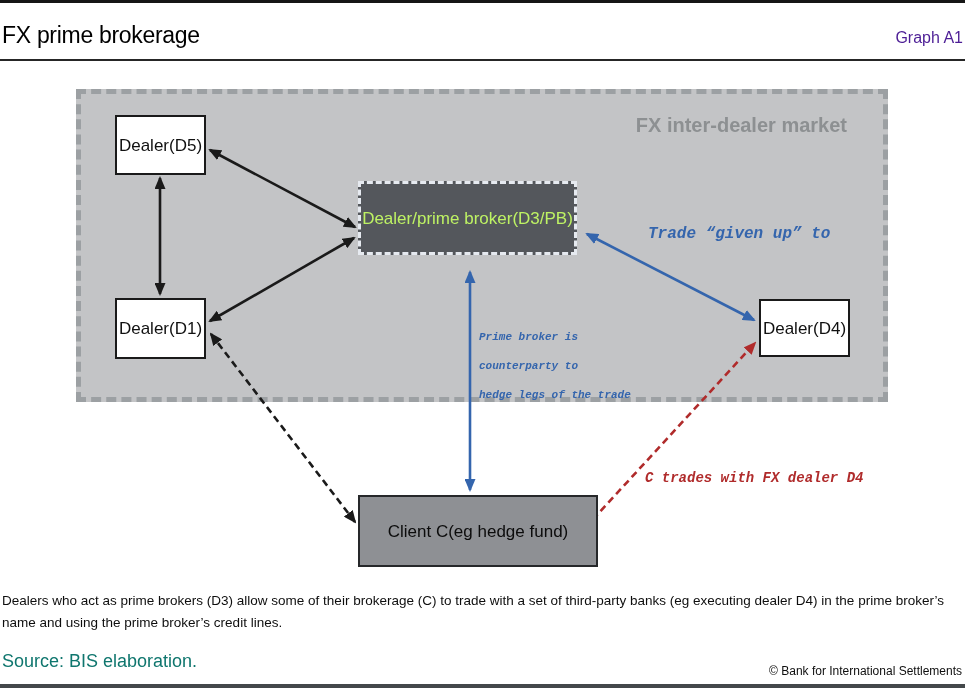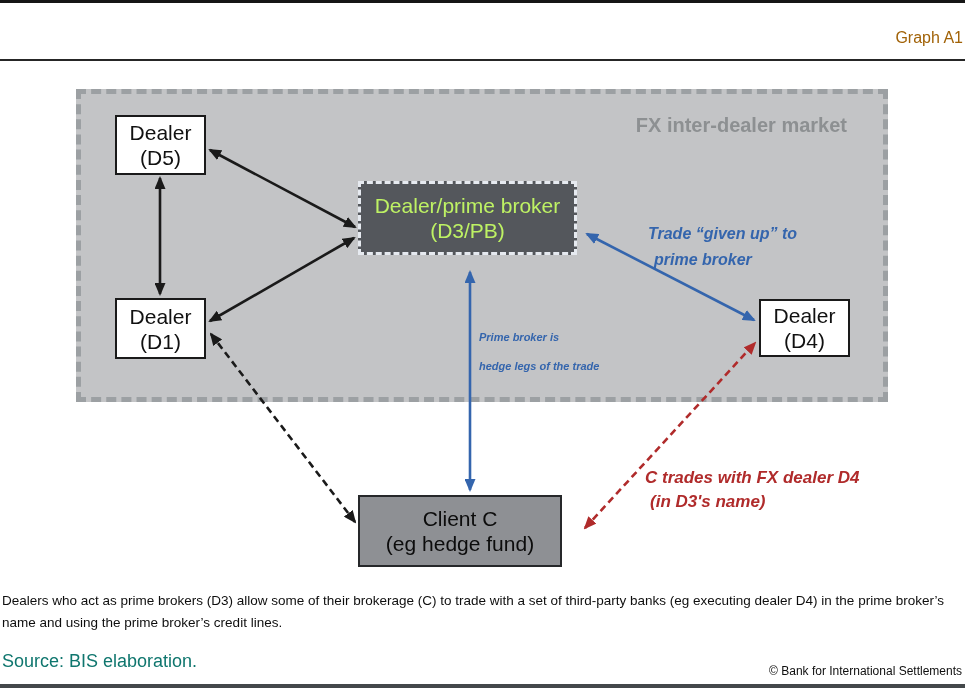--- a/index.html
+++ b/index.html
@@ -3,77 +3,78 @@
 <meta charset="utf-8">
 <style>
   html,body { margin:0; padding:0; background:#fff; }
   .page {
     position:relative; width:965px; height:689px; background:#ffffff;
     font-family:"Liberation Sans", sans-serif; overflow:hidden; color:#111;
   }
   
   .topbar { position:absolute; left:0; top:0; width:965px; height:3px; background:#161616; }
   .title { position:absolute; left:2px; top:22px; font-size:23px; letter-spacing:-0.3px; color:#000; }
-  .graph-label { position:absolute; right:2px; top:29px; font-size:16px; color:#a16207; }
+  .graph-label { position:absolute; right:2px; top:29px; font-size:16px; color:#4c1d95; }
   .header-rule { position:absolute; left:0; top:59px; width:965px; height:2px; background:#262626; }
 
   
   .market-box {
     position:absolute; left:76px; top:89px; width:812px; height:313px;
     box-sizing:border-box; background:var(--market-fill);
     border:5px dashed var(--market-border);
   }
   .market-label {
     position:absolute; right:36px; top:20px;
     font-size:20px; font-weight:bold; color:var(--market-label);
   }
 
   
   .arrow-layer { position:absolute; left:0; top:0; width:965px; height:689px; pointer-events:none; }
 
   
   .node {
     position:absolute; box-sizing:border-box;
-    display:flex; flex-direction:column; align-items:center; justify-content:center;
-    text-align:center; font-size:21px; line-height:25px;
+    display:flex; flex-direction:row; align-items:center; justify-content:center;
+    text-align:center; font-size:17px; line-height:25px;
   }
   .node-white { background:#ffffff; border:2px solid #1a1a1a; color:#111; }
   .node-d5 { left:115px; top:115px; width:91px; height:60px; }
   .node-d1 { left:115px; top:298px; width:91px; height:61px; }
   .node-d4 { left:759px; top:299px; width:91px; height:58px; }
   .node-d3pb {
     left:358px; top:181px; width:219px; height:74px;
     background:var(--pb-fill); border:3px dashed var(--pb-border); color:#bef264;
   }
   .node-client {
-    left:358px; top:495px; width:204px; height:72px;
+    left:358px; top:495px; width:240px; height:72px;
     background:var(--client-fill); border:2px solid #26282a; color:#0c0c0c;
   }
 
   
-  .ann { position:absolute; font-weight:bold; font-style:italic; }
+  .ann { position:absolute; font-weight:bold; font-style:italic;font-family:Liberation Mono, monospace; }
   .ann span { display:block; }
   .ann-given-up { left:648px; top:221px; font-size:16px; line-height:26px; color:var(--blue); }
   .ann-given-up .l2 { padding-left:6px; }
   .ann-counterparty { left:479px; top:323px; font-size:11px; line-height:29px; color:var(--blue); }
-  .ann-c-trades { left:645px; top:466px; font-size:17px; line-height:24px; color:var(--red); }
+  .ann-c-trades { left:645px; top:466px; font-size:14px; line-height:24px; color:var(--red); }
   .ann-c-trades .l2 { padding-left:5px; }
 
   
   .caption { position:absolute; left:2px; top:590px; width:945px; font-size:13.5px; line-height:22px; color:#0e0e0e; }
   .source  { position:absolute; left:2px; top:651px; font-size:18px; color:#0f766e; }
   .copyright { position:absolute; right:3px; top:664px; font-size:12px; color:#0e0e0e;margin-left:20px; }
   .bottombar { position:absolute; left:0; top:684px; width:965px; height:4px; background:var(--bar); }
 </style>
 </head>
 <body>
 
 <div class="page">
 
   <div class="topbar"></div>
+  <div class="title">FX prime brokerage</div>
   <div class="graph-label">Graph A1</div>
   <div class="header-rule"></div>
 
   <div class="market-box">
     <div class="market-label">FX inter-dealer market</div>
   </div>
 
   <svg class="arrow-layer" width="965" height="689" viewBox="0 0 965 689" xmlns="http://www.w3.org/2000/svg">
       <defs>
         <marker id="arrowhead-0" markerUnits="userSpaceOnUse" markerWidth="13" markerHeight="11" refX="11" refY="5.5" orient="auto-start-reverse">
@@ -115,31 +116,30 @@
     <span>(D4)</span>
   </div>
 
   <div class="node node-client">
     <span>Client C</span>
     <span>(eg hedge fund)</span>
   </div>
 
   <div class="ann ann-given-up">
     <span class="l1">Trade “given up” to</span>
-    <span class="l2">prime broker</span>
   </div>
 
   <div class="ann ann-counterparty">
     <span>Prime broker is</span>
+    <span>counterparty to</span>
     <span>hedge legs of the trade</span>
   </div>
 
   <div class="ann ann-c-trades">
     <span class="l1">C trades with FX dealer D4</span>
-    <span class="l2">(in D3's name)</span>
   </div>
 
   <div class="caption">Dealers who act as prime brokers (D3) allow some of their brokerage (C) to trade with a set of third-party banks (eg executing dealer D4) in the prime broker’s name and using the prime broker’s credit lines.</div>
   <div class="source">Source: BIS elaboration.</div>
   <div class="copyright">© Bank for International Settlements</div>
   <div class="bottombar"></div>
 
 </div>
 
 </body></html>

